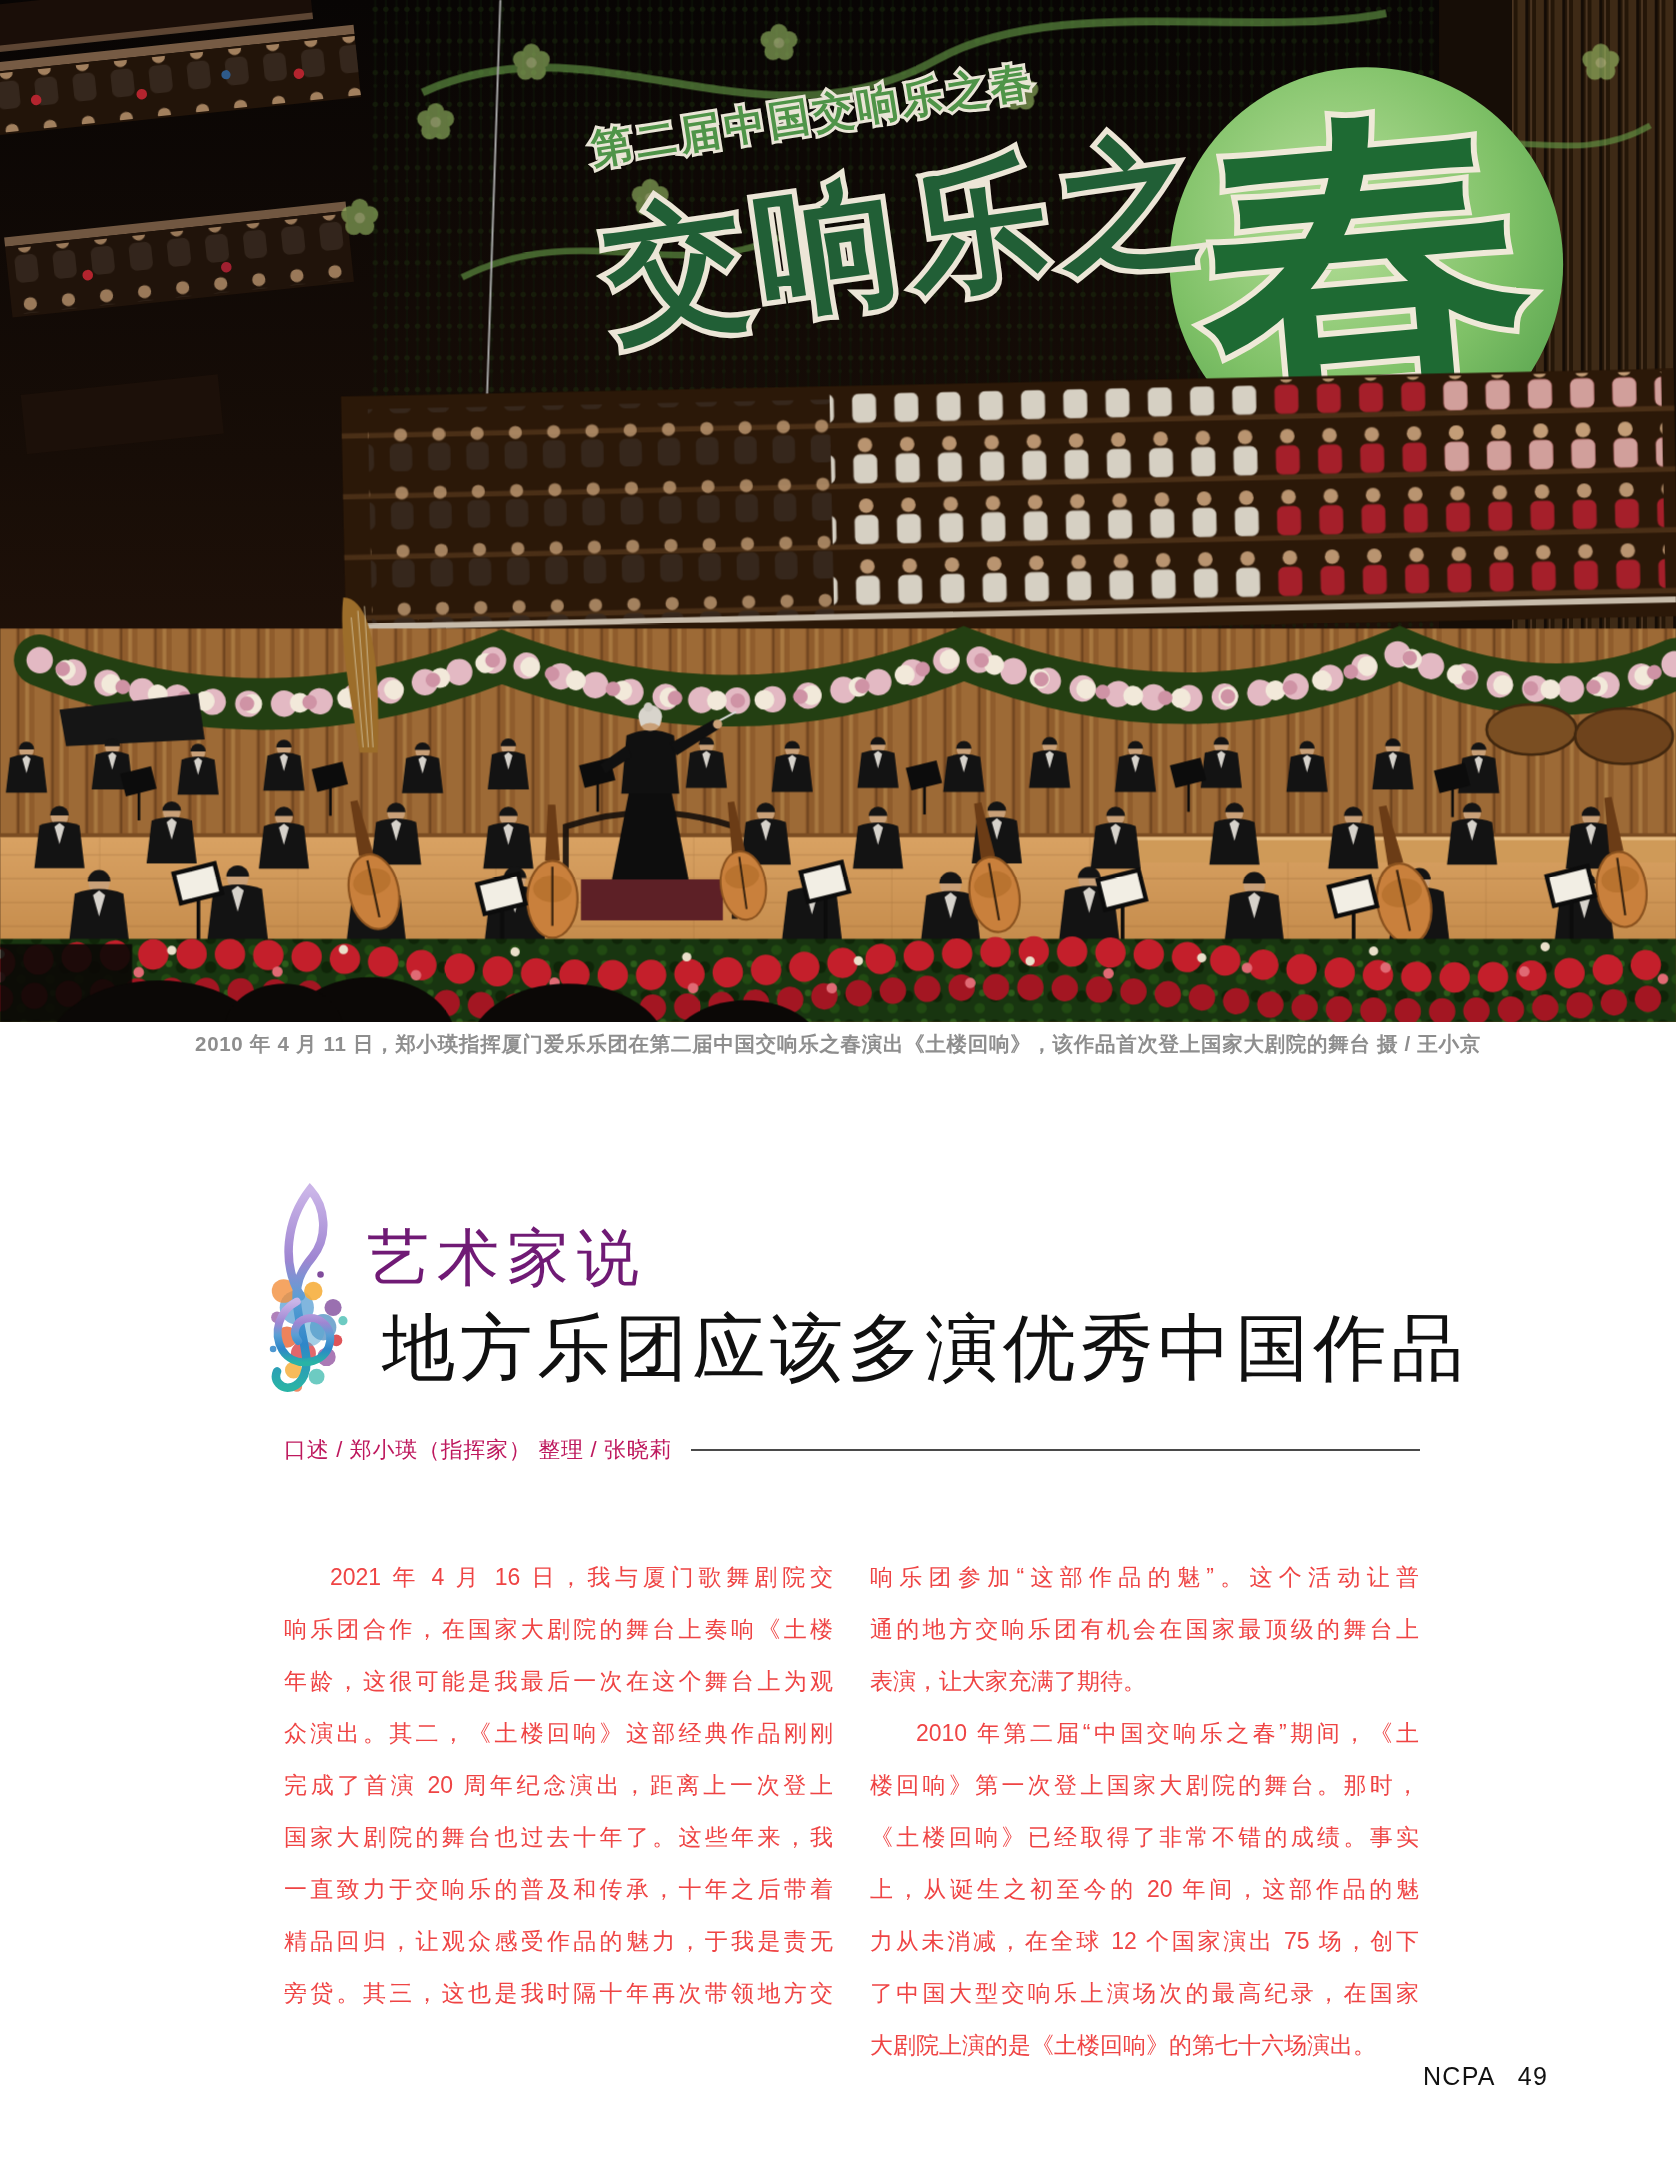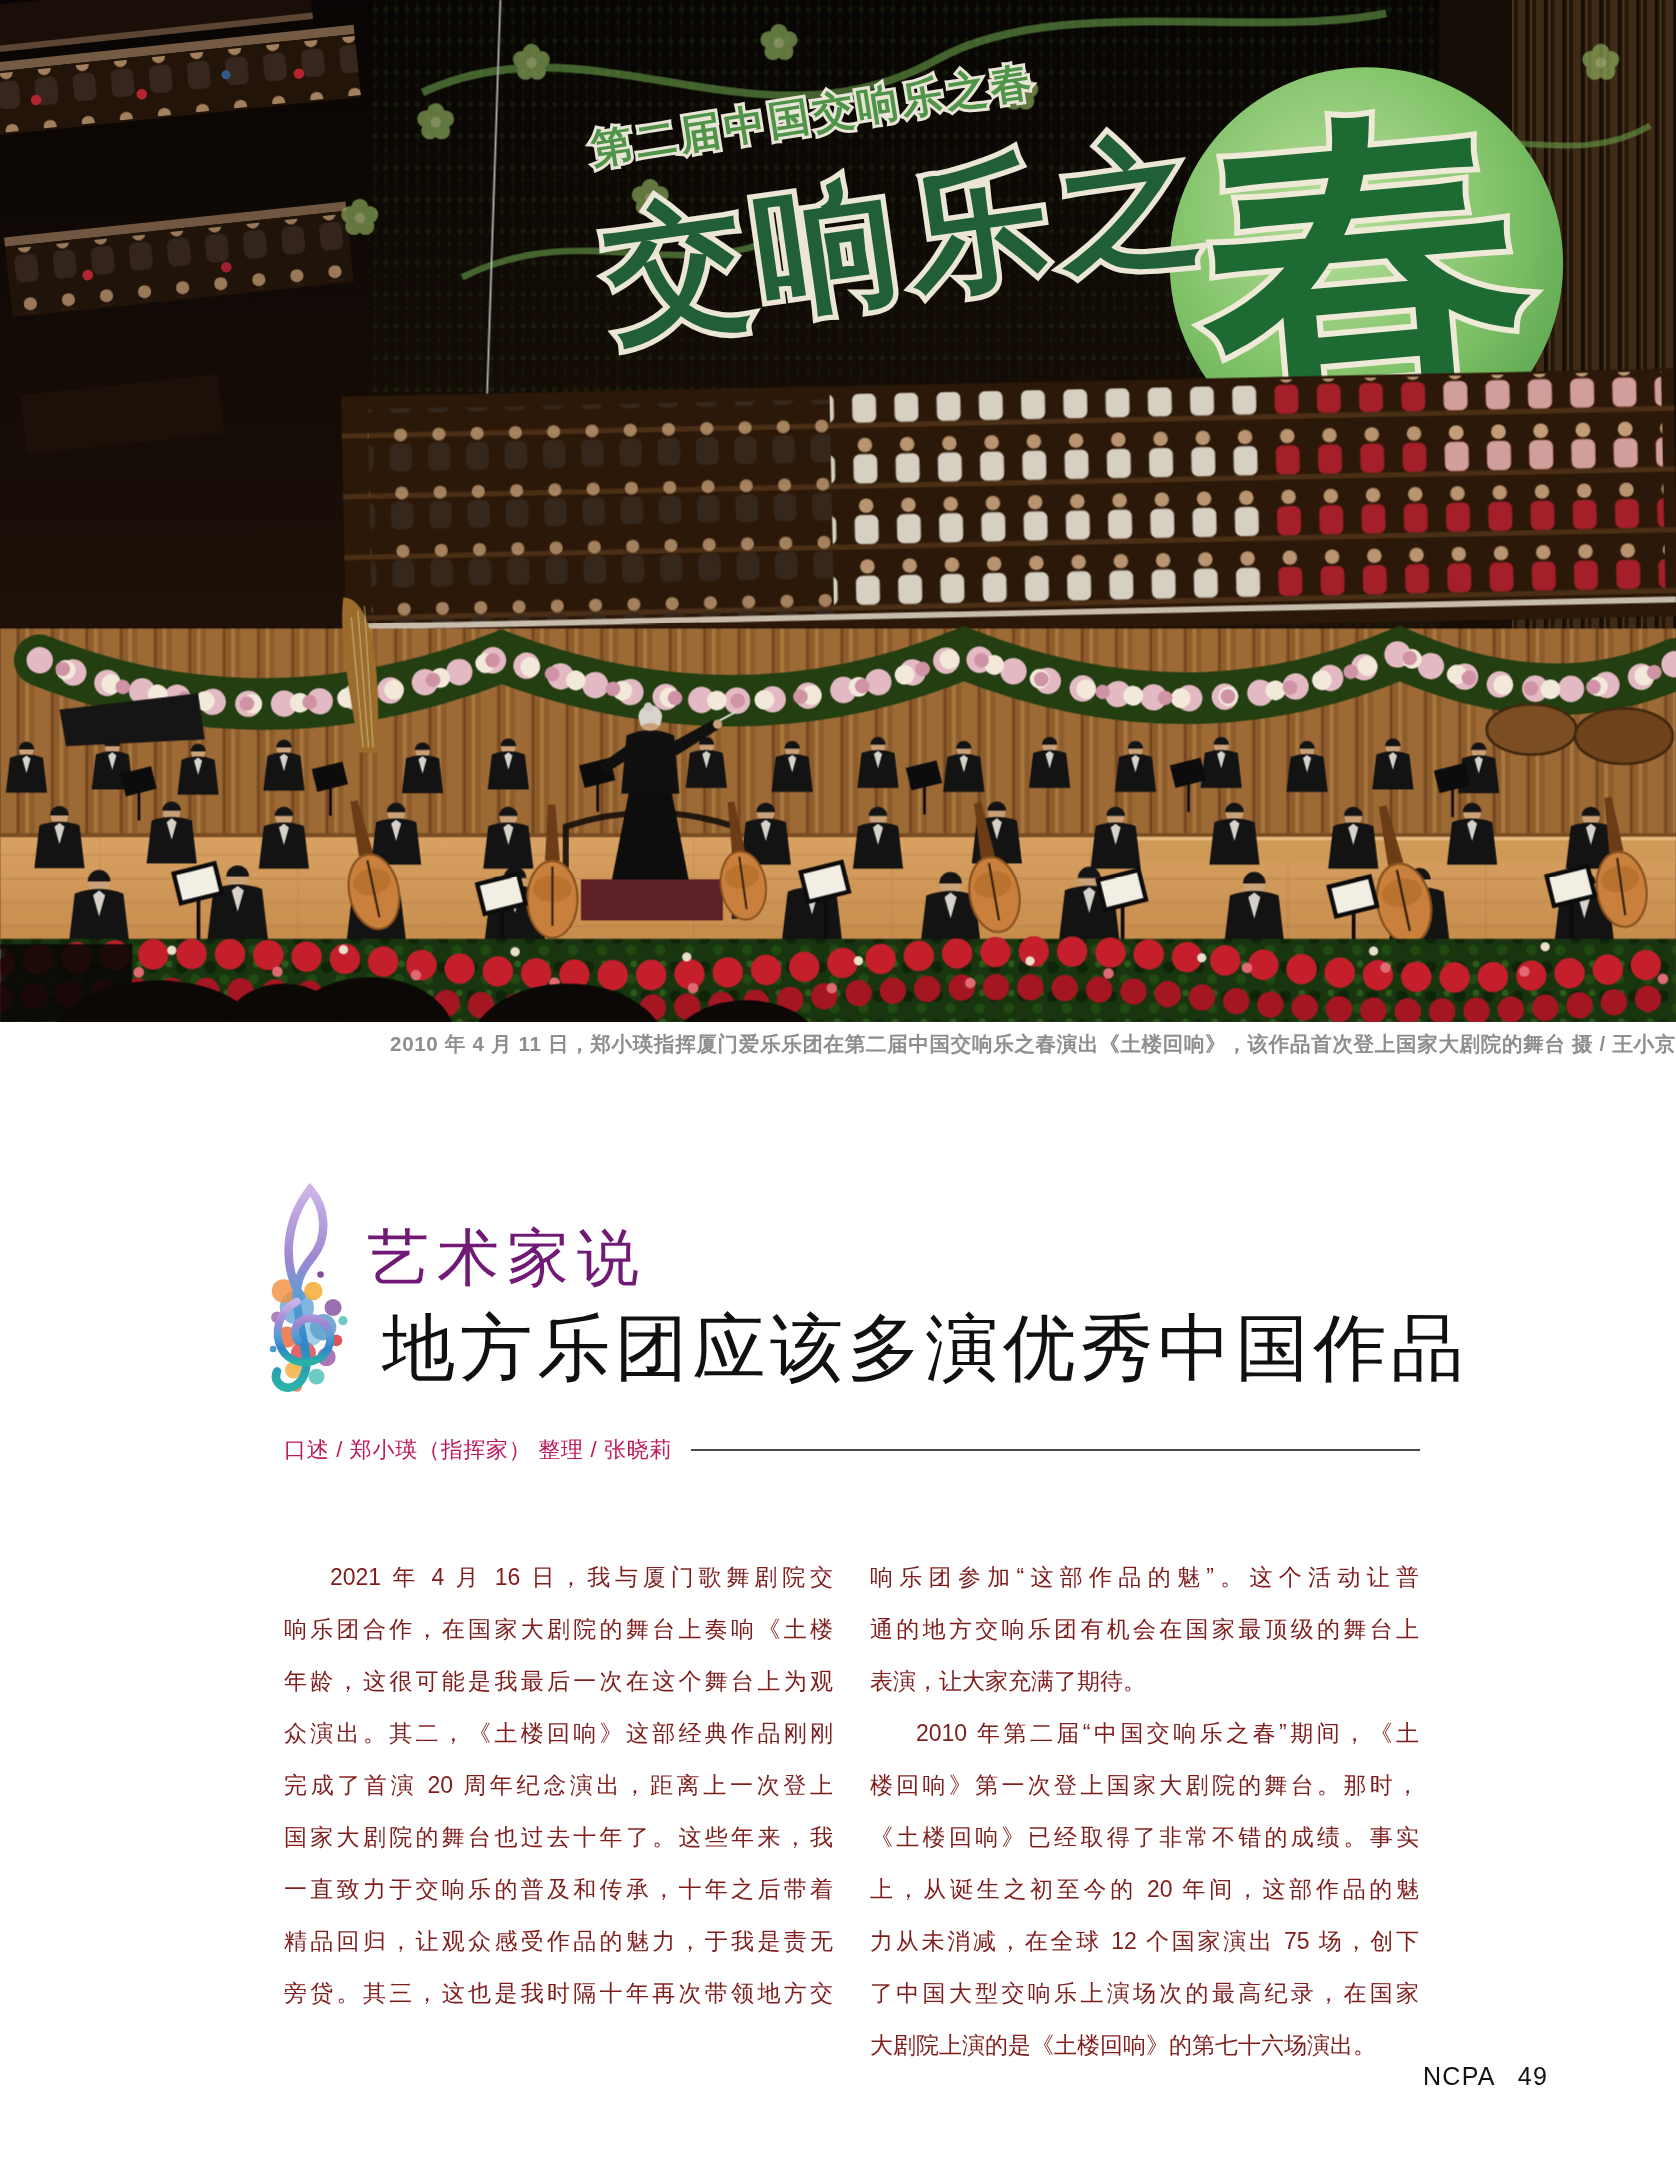--- a/index.html
+++ b/index.html
@@ -6,39 +6,39 @@
   body{width:1676px;height:2183px;background:#ffffff;position:relative;
        font-family:"Liberation Sans",sans-serif;color:#1c1c1c}
 
   
   .photo{position:absolute;left:0;top:0;width:1676px;height:1022px;overflow:hidden;background:#140b06}
   .photo svg{display:block;width:100%;height:100%}
   .banner-small{font-family:"Liberation Sans",sans-serif;font-weight:bold}
   .banner-big{font-family:"DejaVu Serif","Liberation Serif",serif;font-weight:bold}
 
   
-  .caption{position:absolute;left:0;top:1030px;width:1676px;text-align:right;
+  .caption{position:absolute;left:0;top:1030px;width:1676px;text-align:center;
            font-size:20.5px;font-weight:bold;color:#8e8e8e;letter-spacing:0.7px}
 
   
   .clef-wrap{position:absolute;left:257px;top:1179px;width:106px;height:227px}
   .section-label{position:absolute;left:367px;top:1216px;font-size:62px;font-weight:normal;
                  color:#701a75;letter-spacing:8px;font-family:"DejaVu Sans","Liberation Sans",sans-serif}
   .title{position:absolute;left:364px;top:1282px;margin:18px;font-size:73px;font-weight:400;
          color:#101010;letter-spacing:4.6px;white-space:nowrap;
          font-family:"DejaVu Serif","Liberation Serif",serif}
 
   .byline-row{position:absolute;left:284px;top:1435px;width:1136px;display:flex;align-items:center;gap:18.5px}
   .byline{font-size:22px;color:#be185d;white-space:nowrap;letter-spacing:0.7px}
   .byline-rule{flex:1;height:0;border-top:2px solid #4a4a4a}
 
   
   .columns{position:absolute;left:284px;top:1551px;width:1136px;display:flex;gap:37px}
   .col{width:549px}
-  .line{font-size:23px;line-height:52px;height:52px;overflow:hidden;color:#7f1d1d;
+  .line{font-size:23px;line-height:52px;height:52px;overflow:hidden;color:#ef4444;
         text-align:justify;text-align-last:justify;text-justify:inter-character}
   .line.indent{padding-left:46px}
   .line.end{text-align:center;text-align-last:left}
 
   
   .footer{position:absolute;left:1423px;top:2062px;display:flex;gap:22px;
           font-size:25px;color:#111;letter-spacing:1.3px}
 </style>
 </head>
 <body>

